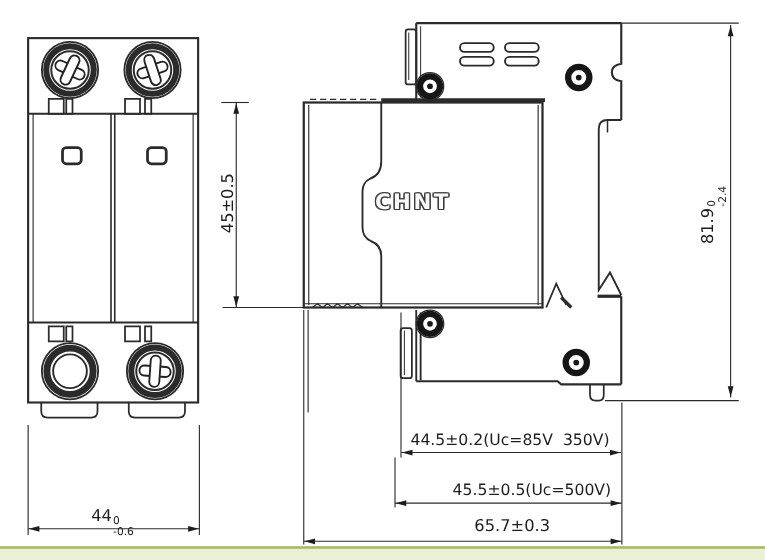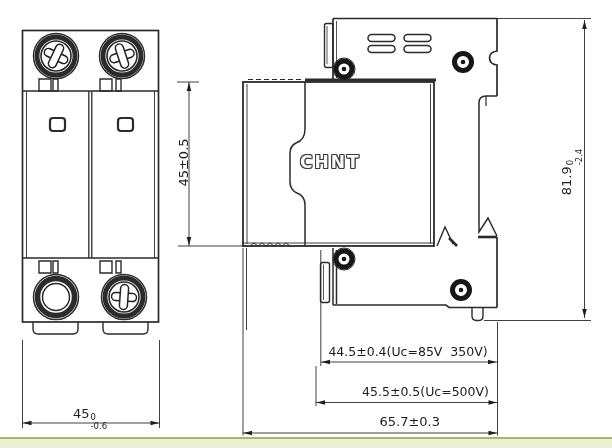--- a/index.html
+++ b/index.html
@@ -190,23 +190,23 @@
     <path d="M243,433 H497.5" class="lw" stroke-width="0.9"></path>
     <polygon points="243.5,433 252,430.7 252,435.3" fill="#1d1d1d"></polygon>
     <polygon points="497,433 488.5,430.7 488.5,435.3" fill="#1d1d1d"></polygon>
   </g>
 </svg>
 
 <div class="dim rot" style="left:143px;top:155px;width:80px;"><span>45±0.5</span></div>
 
 <div class="dim rot" style="left:523px;top:160px;width:96px;"><span>81.9</span><span class="tol"><i style="font-style:normal">0</i><i style="font-style:normal">-2.4</i></span></div>
 
-<div class="dim" style="left:50px;top:406px;width:80px;"><span>45</span><span class="tol"><i style="font-style:normal">0</i><i style="font-style:normal">-0.6</i></span></div>
-
-<div class="dim small" style="left:318px;top:344px;width:180px;"><span>44.5±0.4(Uc=85V  350V)</span></div>
+<div class="dim" style="left:50px;top:406px;width:80px;"><span>44</span><span class="tol"><i style="font-style:normal">0</i><i style="font-style:normal">-0.6</i></span></div>
+
+<div class="dim small" style="left:318px;top:344px;width:180px;"><span>44.5±0.2(Uc=85V  350V)</span></div>
 
 <div class="dim small" style="left:316px;top:384px;width:219px;"><span>45.5±0.5(Uc=500V)</span></div>
 
 <div class="dim" style="left:300px;top:414px;width:140px;text-align:right;"><span>65.7±0.3</span></div>
 
 <div id="brand-logo">CHNT</div>
 
 <div id="footer-strip"></div>
 
 </div>

